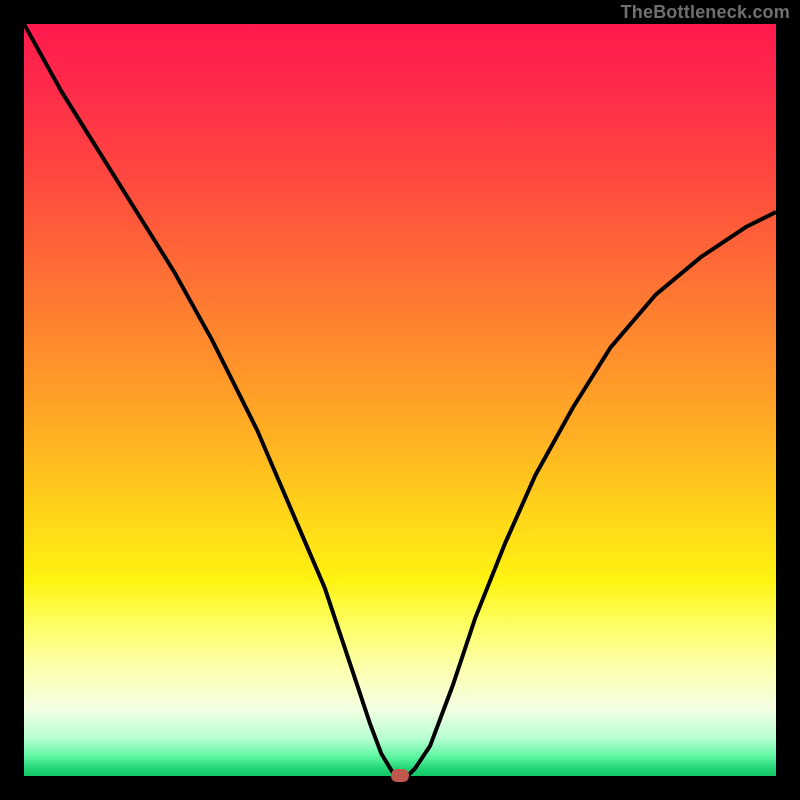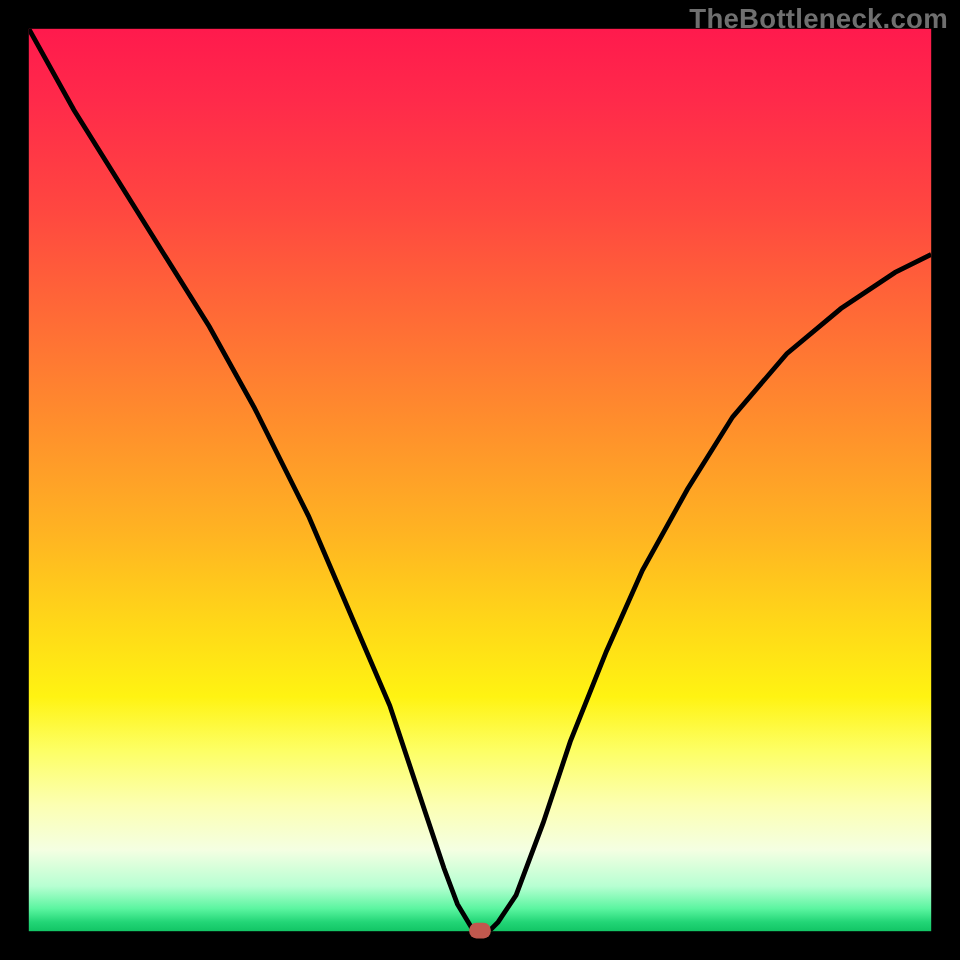--- a/index.html
+++ b/index.html
@@ -54,21 +54,21 @@
     left: 0;
     top: 0;
     width: 752px;
     height: 752px;
   }
   .watermark {
     position: absolute;
     top: 2px;
     right: 10px;
     font-family: Arial, Helvetica, sans-serif;
-    font-size: 23px;
+    font-size: 18px;
     font-weight: 600;
     color: #6f6f6f;
     letter-spacing: 0.2px;
   }
   .dot {
     position: absolute;
     width: 18px;
     height: 13px;
     border-radius: 6px;
     background: #c0584e;

